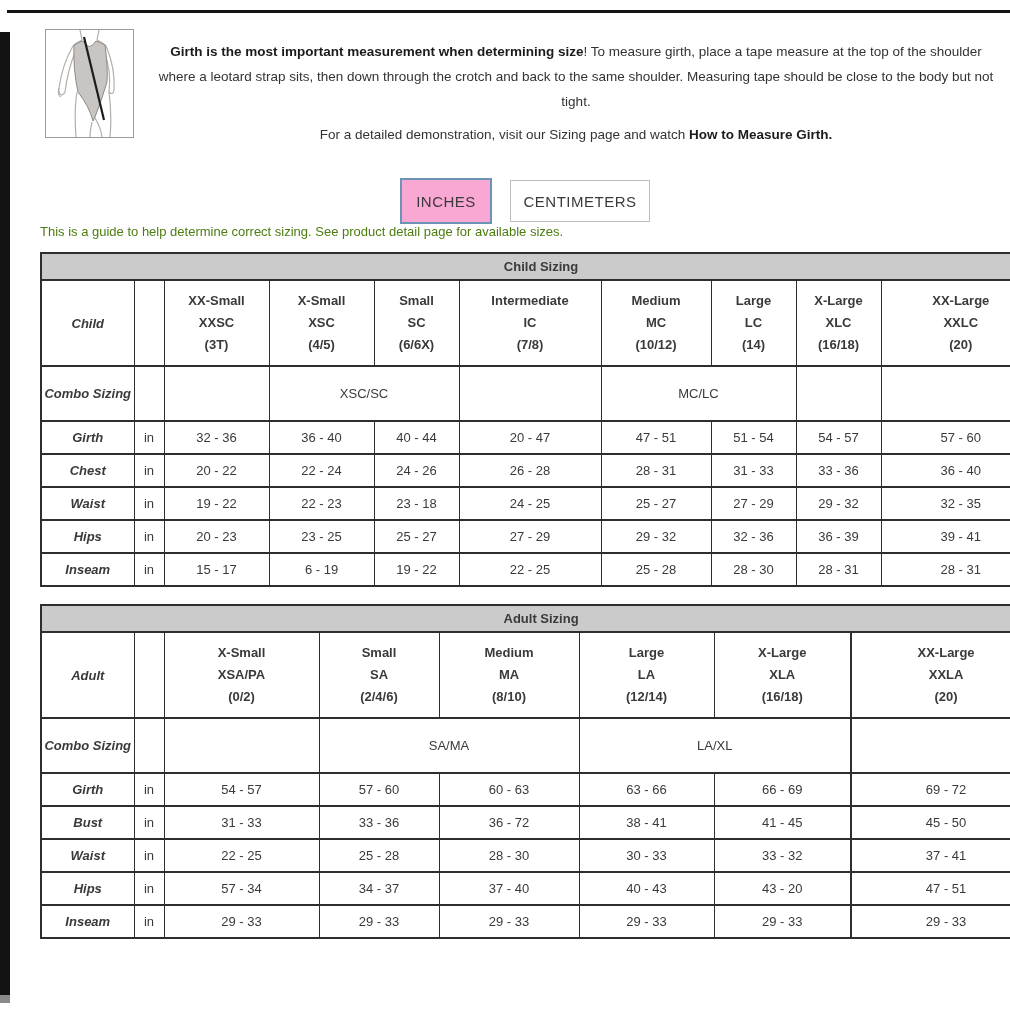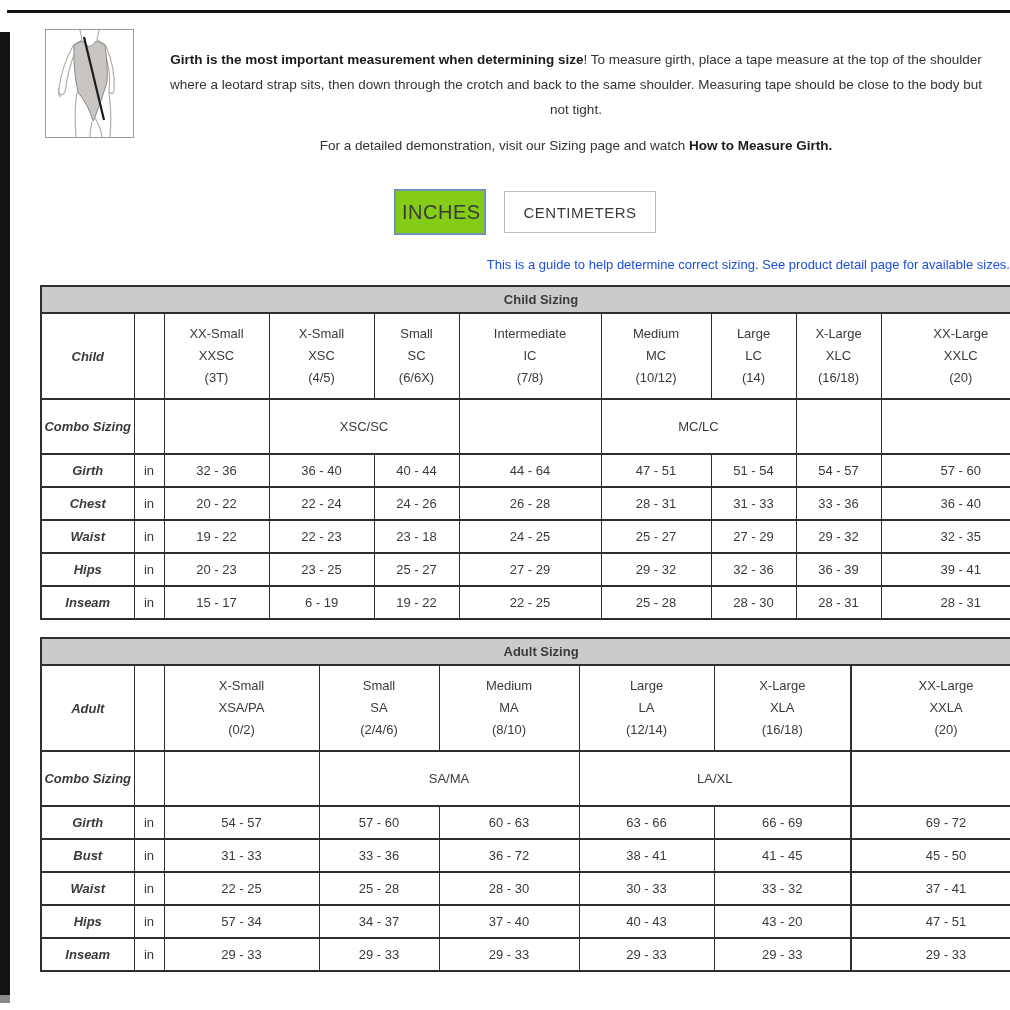--- a/index.html
+++ b/index.html
@@ -15,43 +15,43 @@
 
   .banner{
     height:30px;border:2px solid #6b6b6b;background:#cbcbcb;
     display:flex;align-items:center;justify-content:center;
     font-weight:bold;font-size:14px;color:#1d1d1d;
   }
 
   .intro-row{display:flex;margin-top:6px;}
   .figure-box{width:87px;height:107px;border:1px solid #9a9a9a;flex:none;margin-left:5px;background:#fff;}
   .intro-col{flex:1;padding:2px 2px 0 10px;text-align:center;}
-  .intro-text{font-size:13.5px;line-height:25px;color:#333;margin:16px;text-align:center;}
+  .intro-text{font-size:13.5px;line-height:25px;color:#333;margin:8px;text-align:center;}
   .intro-text b{color:#1b1b1b;}
   .demo-line{font-size:13.5px;margin-top:13px;color:#333;}
   .demo-line b{color:#1b1b1b;}
 
   .buttons-row{display:flex;justify-content:center;align-items:center;gap:18px;margin-top:36px;}
   .btn{font-family:"Liberation Sans", sans-serif;color:#3a3a3a;cursor:pointer;letter-spacing:0.5px;}
-  .btn-inches{width:92px;height:46px;border:2px solid #6e93b9;background:#84cc16;font-size:20px;}
-  .btn-cm{width:152px;height:42px;border:1px solid #bdbdbd;background:#fff;font-size:15px;}
-
-  .guide-note{text-align:right;font-size:13px;color:#1d4ed8;margin-top:22px;}
+  .btn-inches{width:92px;height:46px;border:2px solid #6e93b9;background:#f9a8d4;font-size:15px;}
+  .btn-cm{width:140px;height:42px;border:1px solid #bdbdbd;background:#fff;font-size:15px;}
+
+  .guide-note{text-align:left;font-size:13px;color:#4d7c0f;}
 
   table.sizing{
     border-collapse:collapse;table-layout:fixed;width:1000px;
     margin-top:13px;border:2px solid #2e2e2e;
   }
   table.sizing td{
     border:1px solid #2e2e2e;border-top-width:2px;border-bottom-width:2px;
     text-align:center;vertical-align:middle;
     font-size:13px;color:#3a3a3a;padding:0 2px;overflow:hidden;
   }
   td.title-cell{background:#cbcbcb;font-weight:bold;font-size:13.5px;color:#1d1d1d;height:25px;}
-  td.colhead{font-weight:normal;line-height:22px;height:84px;color:#1f1f1f;}
+  td.colhead{font-weight:bold;line-height:22px;height:84px;color:#1f1f1f;}
   td.rowlabel{font-weight:bold;color:#1f1f1f;font-style:italic;}
   tr.combo-row td{height:53px;}
   tr.data-row td{height:31px;}
   #adult-table{margin-top:17px;}
   #adult-table tr td:last-child:not(.title-cell){border-left-width:2px;}
 
   .sketch{display:block;}
 </style>
 </head>
 <body>
@@ -139,21 +139,21 @@
           <td colspan="2">MC/LC</td>
           <td colspan="1"></td>
           <td colspan="1"></td>
         </tr>
         <tr class="data-row">
           <td class="rowlabel">Girth</td>
           <td>in</td>
           <td>32 - 36</td>
           <td>36 - 40</td>
           <td>40 - 44</td>
-          <td>44 - 64</td>
+          <td>20 - 47</td>
           <td>47 - 51</td>
           <td>51 - 54</td>
           <td>54 - 57</td>
           <td>57 - 60</td>
         </tr>
         <tr class="data-row">
           <td class="rowlabel">Chest</td>
           <td>in</td>
           <td>20 - 22</td>
           <td>22 - 24</td>

